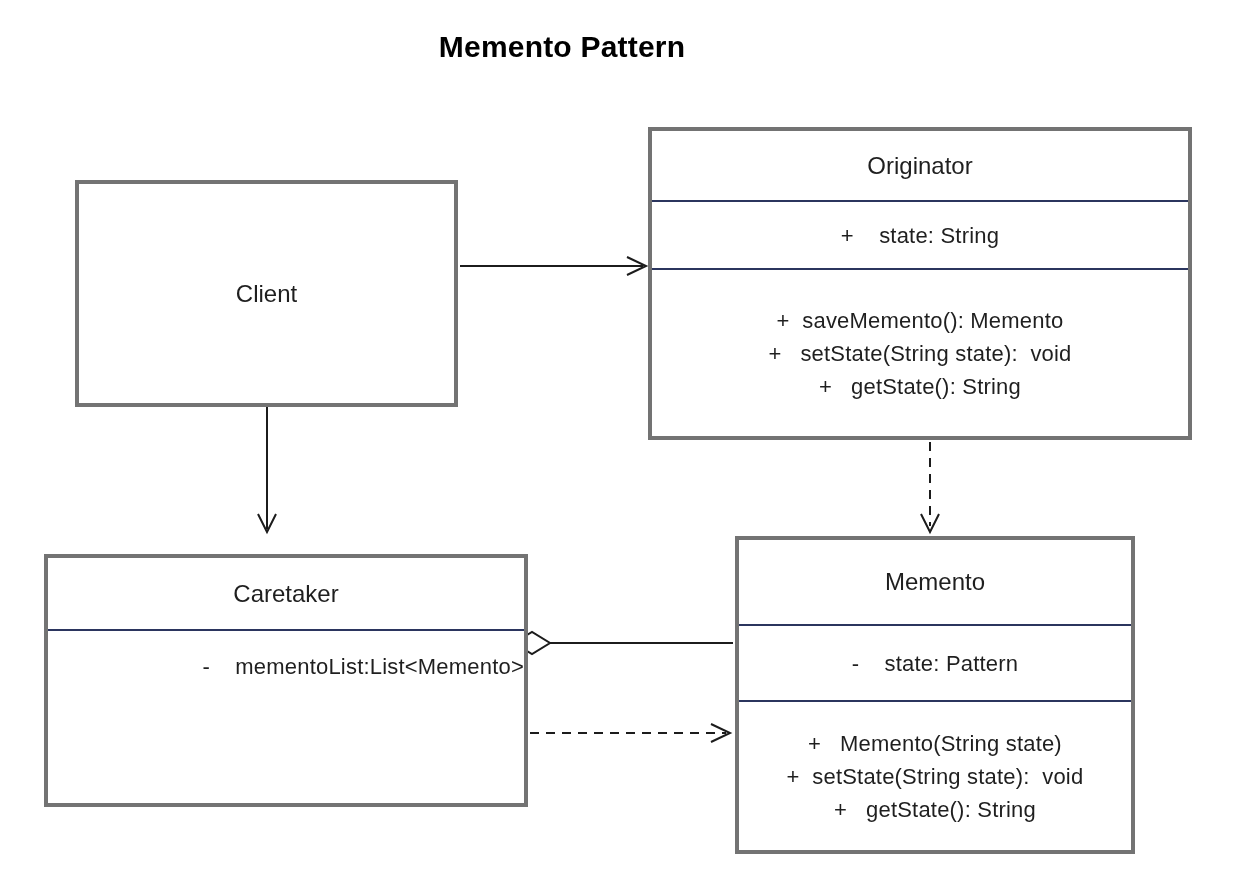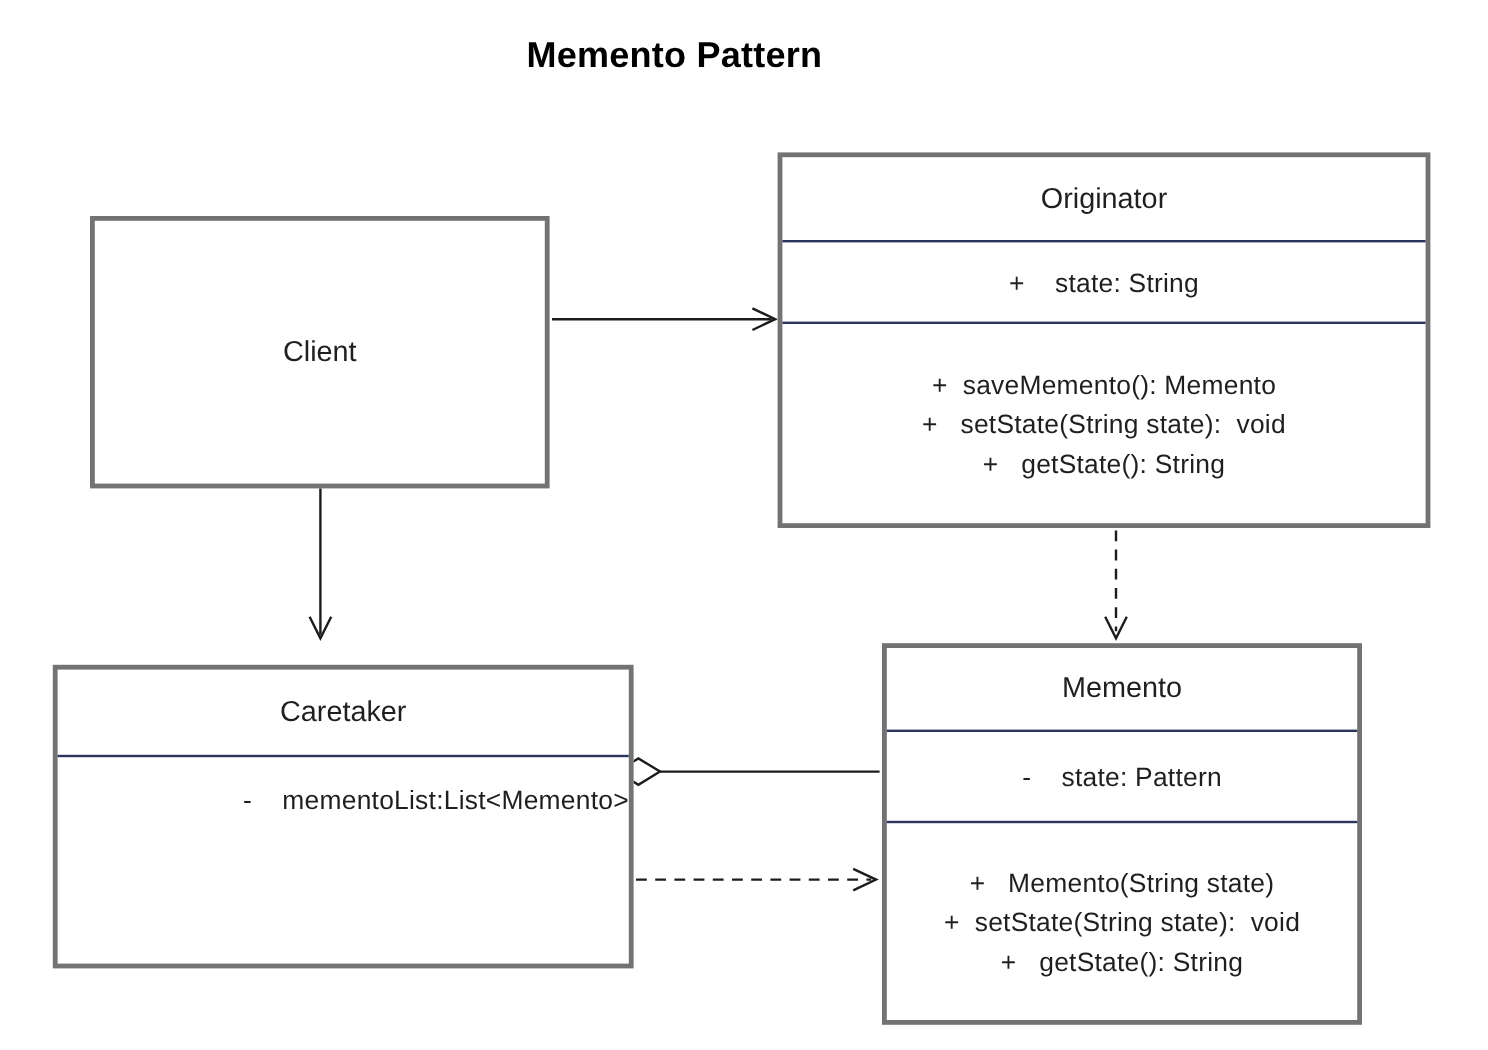--- a/index.html
+++ b/index.html
@@ -138,21 +138,21 @@
   </div>
 
   <div class="node" style="left:28px; top:554px; width:484px; height:253px;margin-left:16px;">
     <div class="uml-header" style="height:71px;">Caretaker</div>
     <div class="uml-section" style="height:71px;align-items:flex-end;">
       <div class="member">-    mementoList:List&lt;Memento&gt;</div>
     </div>
   </div>
 
   <div class="node" style="left:735px; top:536px; width:400px; height:318px;">
-    <div class="uml-header" style="height:68px;">Memento</div>
+    <div class="uml-header" style="height:84px;">Memento</div>
     <div class="uml-section" style="height:74px;">
       <div class="member">-    state: Pattern</div>
     </div>
     <div class="uml-section methods">
       <div class="member">+   Memento(String state)</div>
       <div class="member">+  setState(String state):  void</div>
       <div class="member">+   getState(): String</div>
     </div>
   </div>
 

